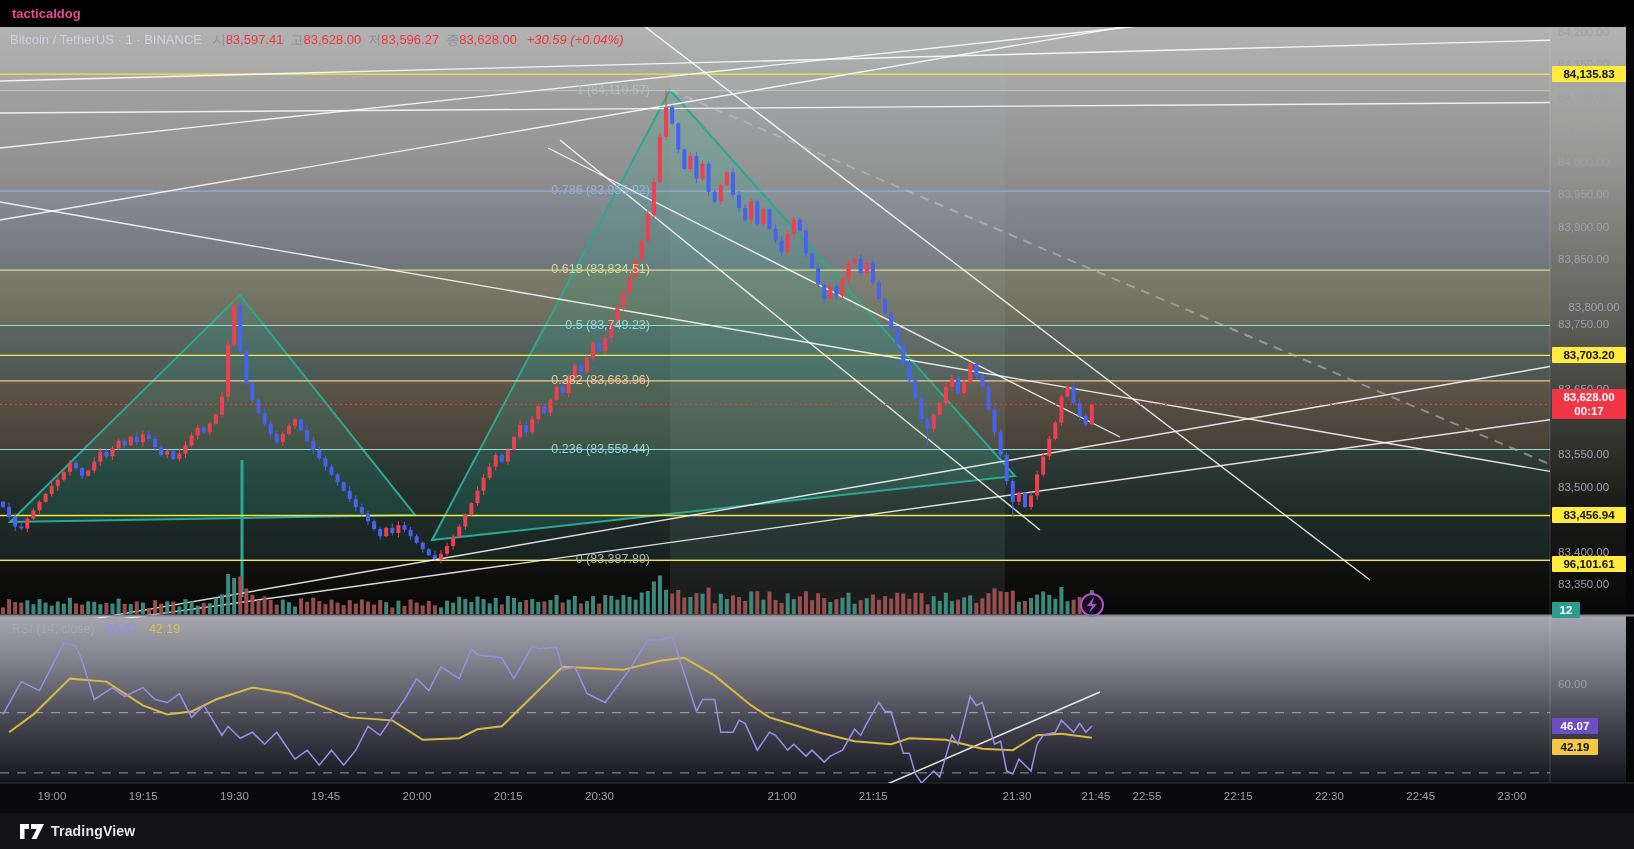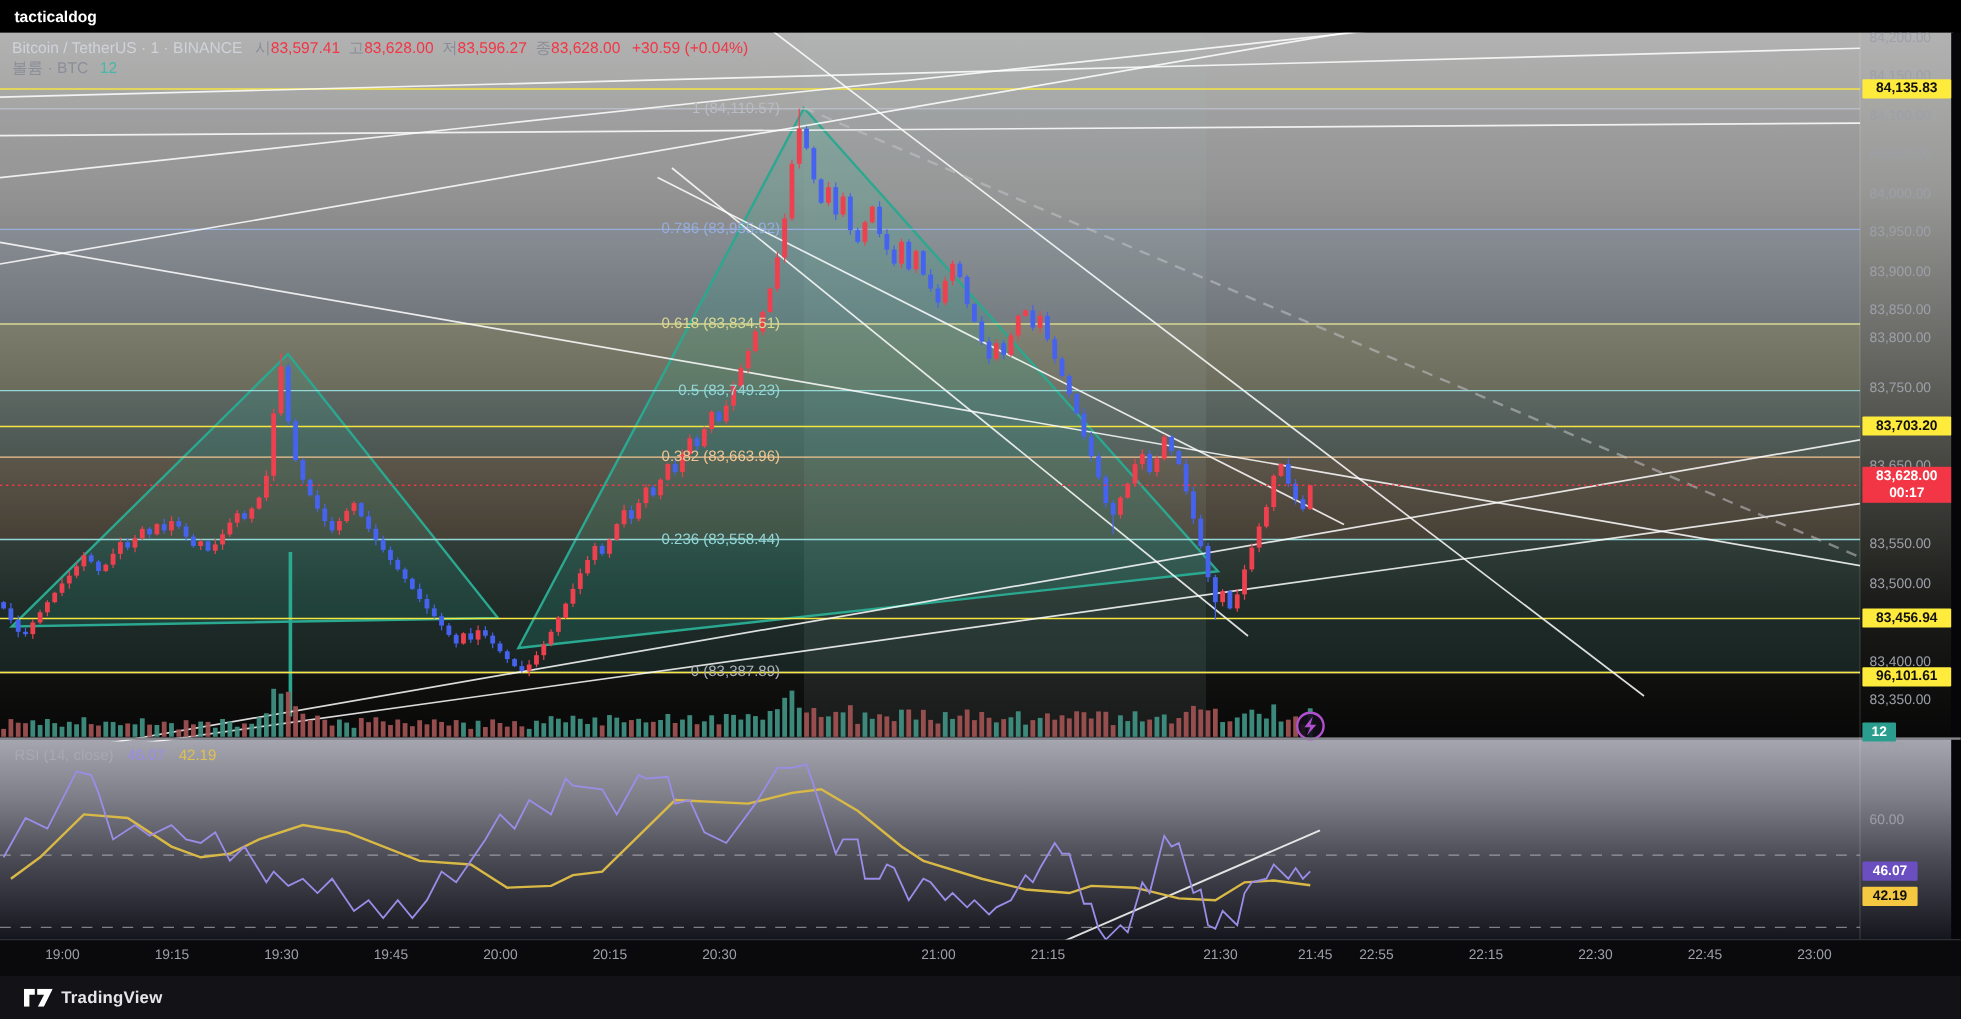--- a/index.html
+++ b/index.html
@@ -1,28 +1,28 @@
 <!DOCTYPE html>
 <html><head>
 <meta charset="utf-8">
 <style>
   html,body{margin:0;padding:0;background:#000;}
   body{width:1634px;height:849px;overflow:hidden;position:relative;
        font-family:"Liberation Sans","DejaVu Sans",sans-serif;}
   #publish-bar{position:absolute;left:0;top:0;width:1634px;height:27px;background:#000;
     display:flex;align-items:center;padding-left:12px;box-sizing:border-box;
     font-size:13px;color:#d7d9de;z-index:5;}
-  #publish-bar b{color:#ffffff;margin-right:4px;}
+  #publish-bar b{color:#ec4899;margin-right:4px;}
   #chart-svg{position:absolute;left:0;top:0;z-index:1;}
   .ov{position:absolute;z-index:3;}
   #legend{left:10px;top:31px;font-size:13px;color:#b9bcc5;line-height:17px;}
   #legend .sym{color:#cfd2d9;}
   #legend .lbl{color:#8b8e98;margin-left:7px;}
   #legend .val{color:#f23645;}
-  #legend .chg{color:#f23645;margin-left:6px;}
+  #legend .chg{color:#f23645;margin-left:6px;font-style:italic;}
   #legend-row2 .vol-val{color:#45b8a8;margin-left:6px;}
   .fib-label{position:absolute;left:300px;width:350px;text-align:right;font-size:12.5px;
     z-index:2;white-space:nowrap;}
   .tick{position:absolute;left:1558px;width:72px;font-size:11.5px;color:#9da0a9;z-index:2;}
   .time-label{position:absolute;width:60px;text-align:center;top:790px;font-size:11.5px;
     color:#9da0a9;z-index:2;}
   .badge{position:absolute;left:1552px;width:74px;height:16px;line-height:16px;
     text-align:center;font-size:11.5px;font-weight:bold;z-index:4;border-radius:1px;}
   .badge.yellow{background:#ffeb3b;color:#111;}
   .badge.teal{background:#2a9d8f;color:#fff;width:28px;}
@@ -669,24 +669,20 @@
 <div class="ov" id="legend">
   <div id="legend-row1">
     <span class="sym">Bitcoin / TetherUS</span>
     <span class="sym"> · </span>
     <span class="sym">1</span>
     <span class="sym"> · </span>
     <span class="sym">BINANCE</span>
     <span id="ohlc-values"><span class="lbl">시</span><span class="val">83,597.41</span><span class="lbl">고</span><span class="val">83,628.00</span><span class="lbl">저</span><span class="val">83,596.27</span><span class="lbl">종</span><span class="val">83,628.00</span></span>
     <span class="chg">+30.59 (+0.04%)</span>
   </div>
-  <div id="legend-row2">
-    <span class="lbl" style="margin-left:0">볼륨 · BTC</span>
-    <span class="vol-val">12</span>
-  </div>
 </div>
 
 <div class="ov" id="rsi-header">
   <span>RSI (14, close)</span>
   <span class="v1">46.07</span>
   <span class="v2">42.19</span>
 </div>
 
 <div class="badge yellow" id="b-alert1" style="top: 66.2105px;">84,135.83</div>
 <div class="badge yellow" id="b-alert2" style="top: 347.42px;">83,703.20</div>
@@ -716,21 +712,21 @@
 <div class="fib-label" style="top: 441.514px; color: rgb(147, 215, 215);">0.236 (83,558.44)</div>
 <div class="fib-label" style="top: 552.371px; color: rgb(174, 178, 186);">0 (83,387.89)</div>
 <div class="tick" style="top: 25.5px;">84,200.00</div>
 <div class="tick" style="top: 58px;">84,150.00</div>
 <div class="tick" style="top: 90.5px;">84,100.00</div>
 <div class="tick" style="top: 123px;">84,050.00</div>
 <div class="tick" style="top: 155.5px;">84,000.00</div>
 <div class="tick" style="top: 188px;">83,950.00</div>
 <div class="tick" style="top: 220.5px;">83,900.00</div>
 <div class="tick" style="top: 253px;">83,850.00</div>
-<div class="tick" style="top: 276px;">83,800.00</div>
+<div class="tick" style="top: 301px; text-align: center;">83,800.00</div>
 <div class="tick" style="top: 318px;">83,750.00</div>
 <div class="tick" style="top: 383px;">83,650.00</div>
 <div class="tick" style="top: 448px;">83,550.00</div>
 <div class="tick" style="top: 480.5px;">83,500.00</div>
 <div class="tick" style="top: 545.5px;">83,400.00</div>
 <div class="tick" style="top: 578px;">83,350.00</div>
 <div class="tick" style="top: 618px;">80.00</div>
 <div class="tick" style="top: 677.6px;">60.00</div>
 <div class="time-label" style="left: 22px;">19:00</div>
 <div class="time-label" style="left: 113.25px;">19:15</div>

